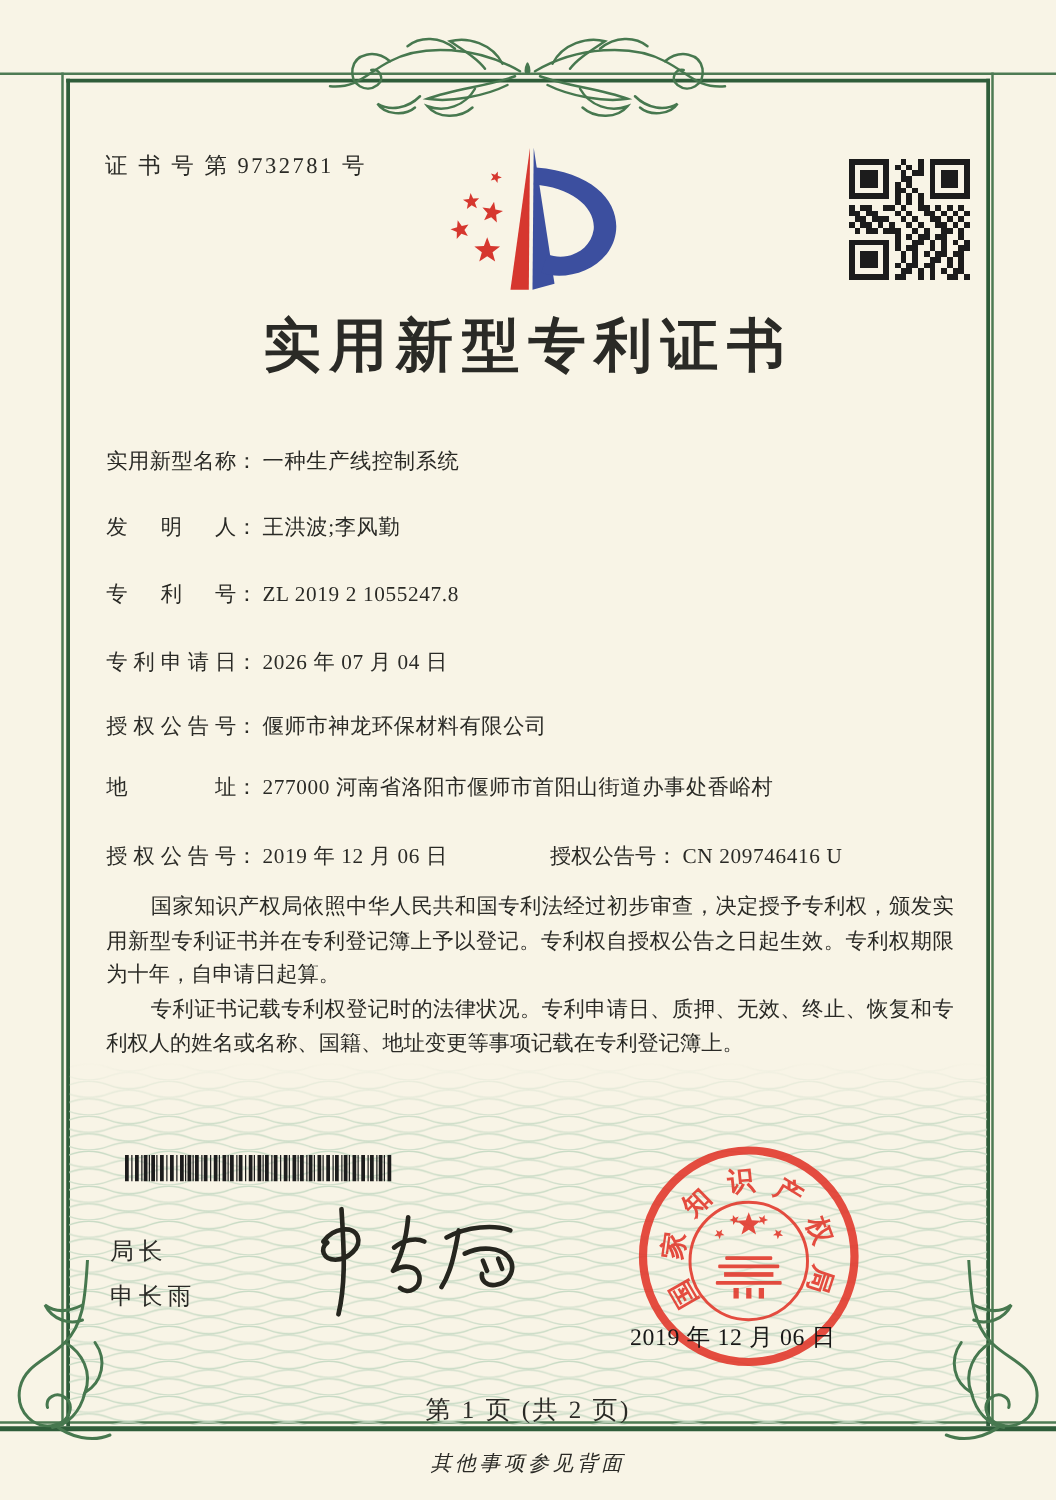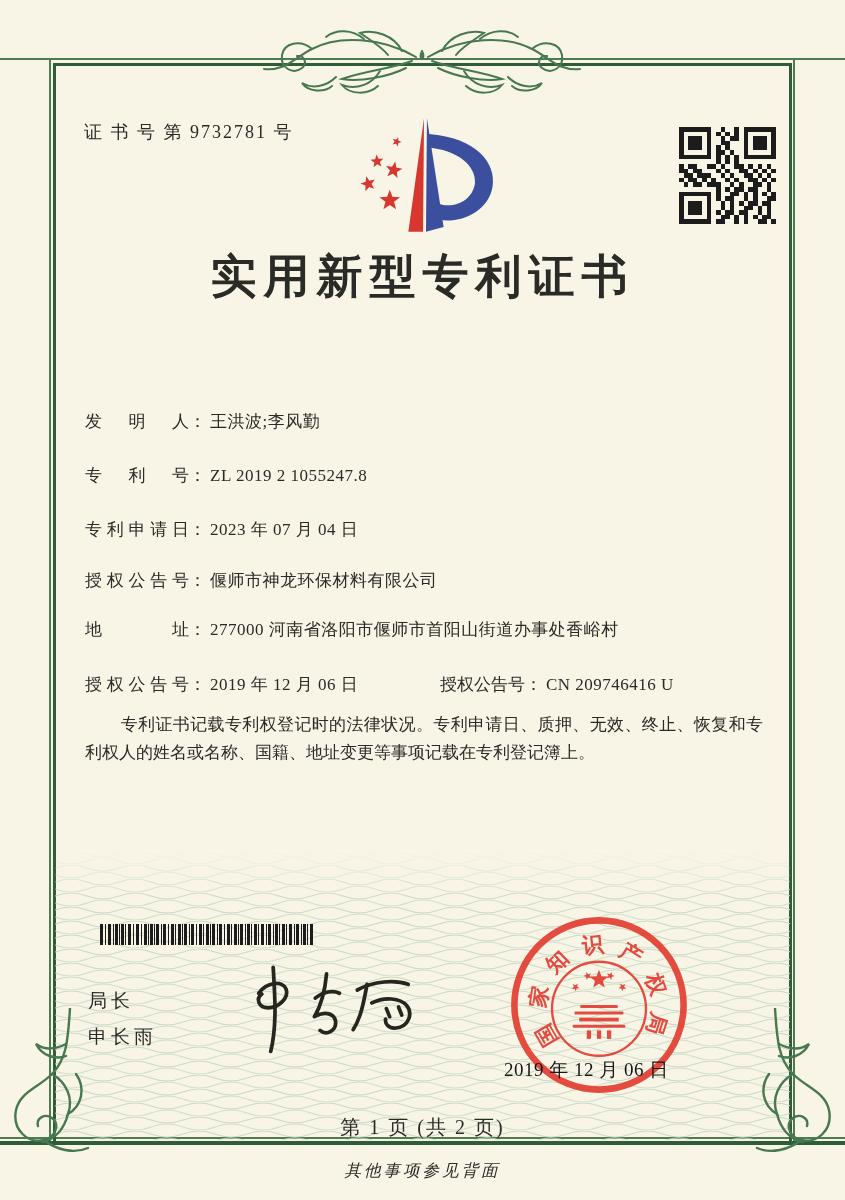--- a/index.html
+++ b/index.html
@@ -360,43 +360,47 @@
       <rect x="9" y="20" width="1" height="1" fill="#1c1c1c"></rect>
       <rect x="12" y="20" width="1" height="1" fill="#1c1c1c"></rect>
       <rect x="14" y="20" width="1" height="1" fill="#1c1c1c"></rect>
       <rect x="17" y="20" width="1" height="1" fill="#1c1c1c"></rect>
       <rect x="18" y="20" width="1" height="1" fill="#1c1c1c"></rect>
       <rect x="20" y="20" width="1" height="1" fill="#1c1c1c"></rect>
     </svg>
 
   <div class="title">实用新型专利证书</div>
 
+  <div class="row" style="top:357px">
+    <span class="lbl">实用新型名称</span><span class="colon">：</span><span class="val">一种生产线控制系统</span>
+  </div>
   <div class="row" style="top:410px">
     <span class="lbl">发明人</span><span class="colon">：</span><span class="val">王洪波;李风勤</span>
   </div>
   <div class="row" style="top:464px">
     <span class="lbl">专利号</span><span class="colon">：</span><span class="val">ZL 2019 2 1055247.8</span>
   </div>
   <div class="row" style="top:518px">
-    <span class="lbl">专利申请日</span><span class="colon">：</span><span class="val">2023 年 07 月 04 日</span>
+    <span class="lbl">专利申请日</span><span class="colon">：</span><span class="val">2026 年 07 月 04 日</span>
   </div>
   <div class="row" style="top:569px">
     <span class="lbl">授权公告号</span><span class="colon">：</span><span class="val">偃师市神龙环保材料有限公司</span>
   </div>
   <div class="row" style="top:618px">
     <span class="lbl">地址</span><span class="colon">：</span><span class="val">277000 河南省洛阳市偃师市首阳山街道办事处香峪村</span>
   </div>
   <div class="row" style="top:673px">
     <span class="lbl">授权公告号</span><span class="colon">：</span><span class="val">2019 年 12 月 06 日</span>
     <span class="grant-pub">
       <span>授权公告号</span><span class="colon">：</span><span class="val">CN 209746416 U</span>
     </span>
   </div>
 
   <div class="paras">
+    <p>国家知识产权局依照中华人民共和国专利法经过初步审查，决定授予专利权，颁发实用新型专利证书并在专利登记簿上予以登记。专利权自授权公告之日起生效。专利权期限为十年，自申请日起算。</p>
     <p>专利证书记载专利权登记时的法律状况。专利申请日、质押、无效、终止、恢复和专利权人的姓名或名称、国籍、地址变更等事项记载在专利登记簿上。</p>
   </div>
 
   <div class="barcode" id="barcode"><i style="width: 3px; margin-right: 2px;"></i><i style="width: 1px; margin-right: 2px;"></i><i style="width: 3px; margin-right: 2px;"></i><i style="width: 1px; margin-right: 1px;"></i><i style="width: 3px; margin-right: 1px;"></i><i style="width: 1px; margin-right: 1px;"></i><i style="width: 3px; margin-right: 1px;"></i><i style="width: 1px; margin-right: 2px;"></i><i style="width: 3px; margin-right: 2px;"></i><i style="width: 1px; margin-right: 2px;"></i><i style="width: 3px; margin-right: 2px;"></i><i style="width: 1px; margin-right: 2px;"></i><i style="width: 3px; margin-right: 1px;"></i><i style="width: 1px; margin-right: 1px;"></i><i style="width: 3px; margin-right: 1px;"></i><i style="width: 1px; margin-right: 1px;"></i><i style="width: 3px; margin-right: 2px;"></i><i style="width: 1px; margin-right: 1px;"></i><i style="width: 3px; margin-right: 2px;"></i><i style="width: 1px; margin-right: 2px;"></i><i style="width: 3px; margin-right: 1px;"></i><i style="width: 1px; margin-right: 2px;"></i><i style="width: 3px; margin-right: 1px;"></i><i style="width: 1px; margin-right: 1px;"></i><i style="width: 3px; margin-right: 2px;"></i><i style="width: 1px; margin-right: 1px;"></i><i style="width: 3px; margin-right: 2px;"></i><i style="width: 1px; margin-right: 2px;"></i><i style="width: 3px; margin-right: 1px;"></i><i style="width: 1px; margin-right: 2px;"></i><i style="width: 3px; margin-right: 1px;"></i><i style="width: 1px; margin-right: 1px;"></i><i style="width: 3px; margin-right: 2px;"></i><i style="width: 1px; margin-right: 1px;"></i><i style="width: 3px; margin-right: 2px;"></i><i style="width: 1px; margin-right: 2px;"></i><i style="width: 3px; margin-right: 1px;"></i><i style="width: 1px; margin-right: 2px;"></i><i style="width: 3px; margin-right: 1px;"></i><i style="width: 1px; margin-right: 1px;"></i><i style="width: 3px; margin-right: 2px;"></i><i style="width: 1px; margin-right: 1px;"></i><i style="width: 3px; margin-right: 1px;"></i><i style="width: 1px; margin-right: 2px;"></i><i style="width: 3px; margin-right: 1px;"></i><i style="width: 1px; margin-right: 2px;"></i><i style="width: 3px; margin-right: 2px;"></i><i style="width: 1px; margin-right: 1px;"></i><i style="width: 3px; margin-right: 2px;"></i><i style="width: 1px; margin-right: 1px;"></i><i style="width: 3px; margin-right: 1px;"></i><i style="width: 1px; margin-right: 2px;"></i><i style="width: 3px; margin-right: 1px;"></i><i style="width: 1px; margin-right: 2px;"></i><i style="width: 3px; margin-right: 2px;"></i><i style="width: 1px; margin-right: 1px;"></i><i style="width: 3px; margin-right: 2px;"></i><i style="width: 1px; margin-right: 1px;"></i><i style="width: 3px; margin-right: 1px;"></i><i style="width: 1px; margin-right: 2px;"></i><i style="width: 3px; margin-right: 1px;"></i></div>
 
   <div class="commissioner-title">局长</div>
   <div class="commissioner-name">申长雨</div>
 
   <svg class="signature" viewBox="0 0 235 115">
     <g fill="none" stroke="#26261f" stroke-width="4.6" stroke-linecap="round" stroke-linejoin="round">

